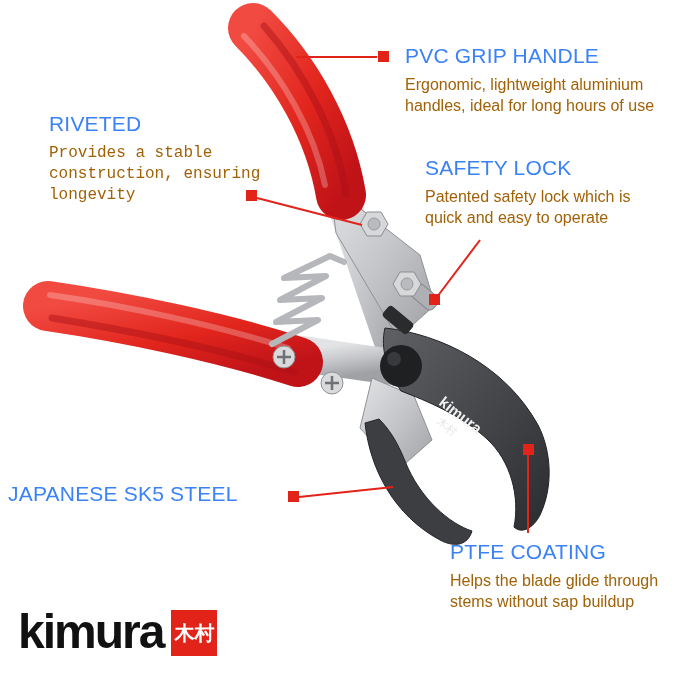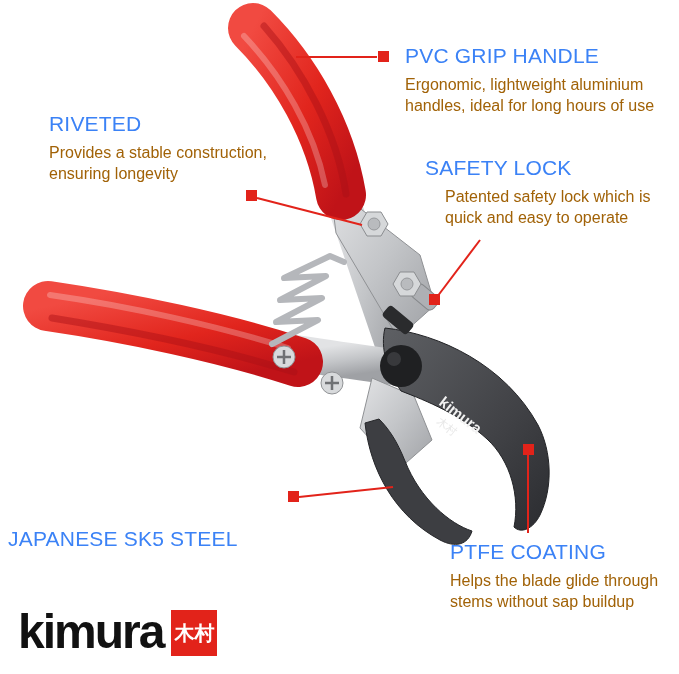--- a/index.html
+++ b/index.html
@@ -19,23 +19,23 @@
     letter-spacing:.2px;
     color:#3b82f6;
   }
   .callout p{
     margin:0;
     font-size:16px;
     line-height:1.3;
     color:#a16207;
   }
   .co-pvc{left:405px;top:44px;}   .co-pvc p{width:252px;}
-  .co-riv{left:25px;top:112px;margin-left:24px;}   .co-riv p{width:242px;}
-  .co-saf{left:425px;top:156px;}  .co-saf p{width:232px;margin-left:20px;}
-  .co-sk5{left:8px;top:482px;margin-top:45px;}    .co-sk5 p{width:292px;}
+  .co-riv{left:25px;top:112px;margin-left:24px;}   .co-riv p{width:242px;font-family:Liberation Mono, monospace;}
+  .co-saf{left:425px;top:156px;}  .co-saf p{width:232px;}
+  .co-sk5{left:8px;top:482px;}    .co-sk5 p{width:292px;}
   .co-ptfe{left:450px;top:540px;} .co-ptfe p{width:232px;}
   .logo{
     position:absolute;left:18px;top:608px;
     display:flex;align-items:flex-end;
   }
   .logo .word{
     font-size:48px;font-weight:bold;letter-spacing:-2px;
     color:#111111;line-height:1;
   }
   .logo .cjk-box{

